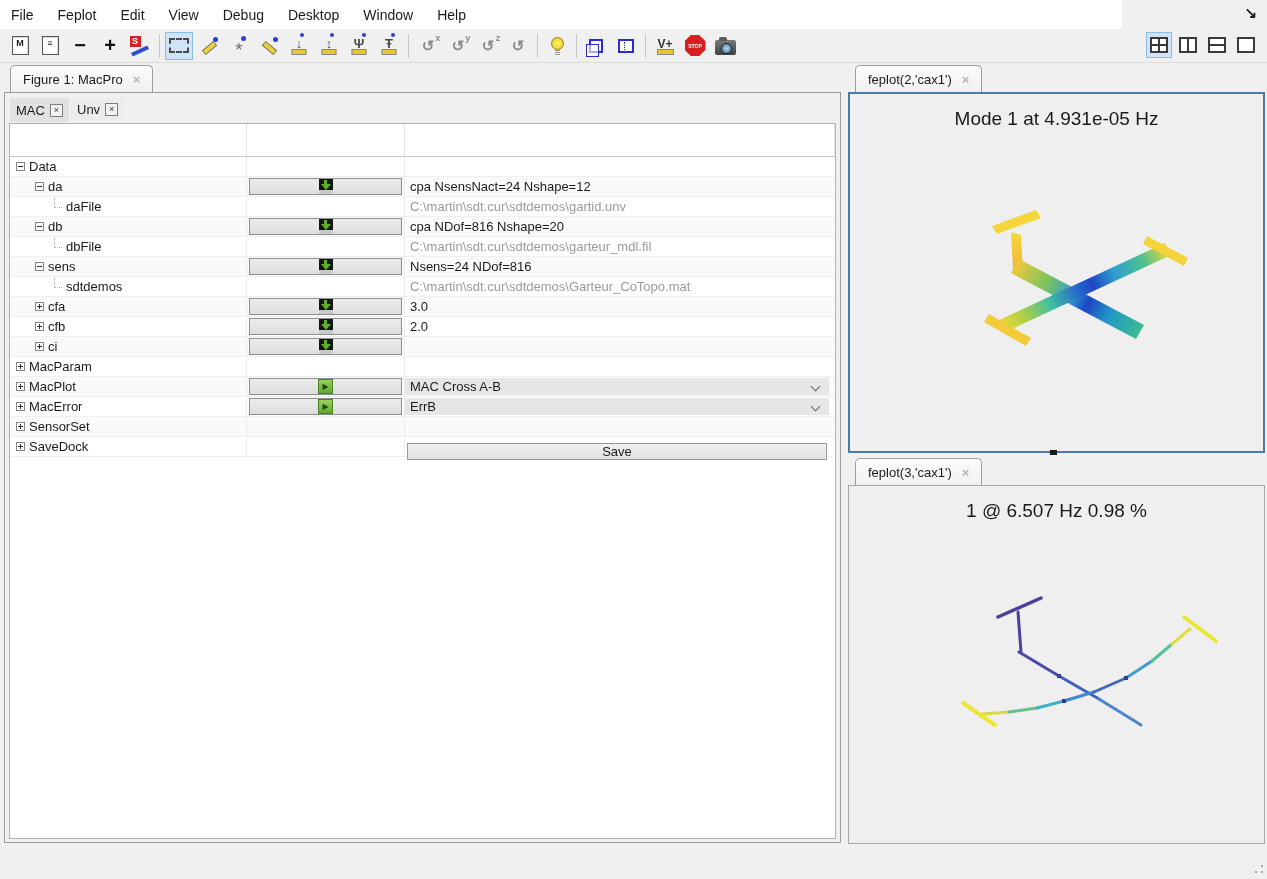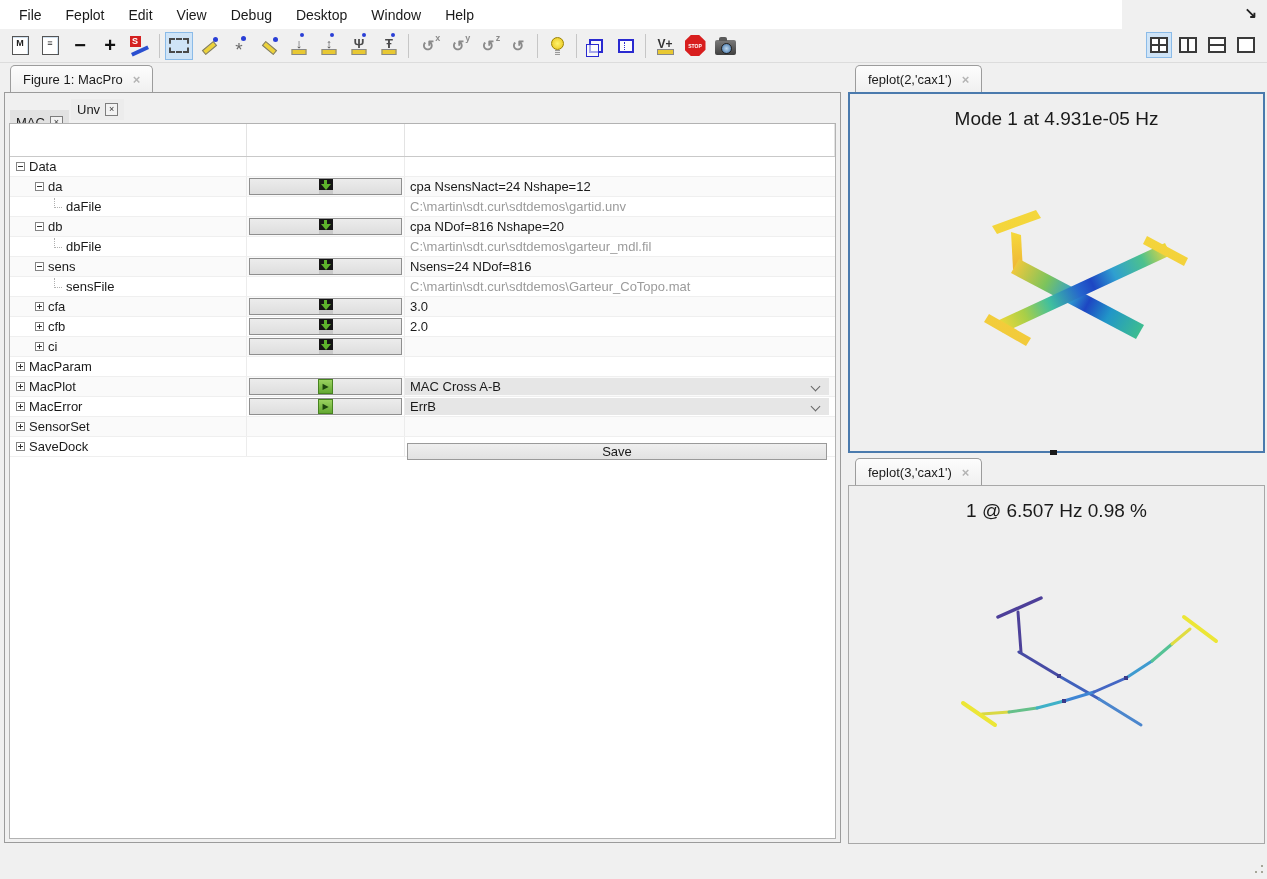--- a/index.html
+++ b/index.html
@@ -1,21 +1,21 @@
 <!DOCTYPE html>
 <html><head>
 <meta charset="utf-8">
 <style>
   * { margin:0; padding:0; box-sizing:border-box; }
   html,body { width:1267px; height:879px; overflow:hidden; }
   body { font-family:"Liberation Sans", sans-serif; background:#f0f0f0; position:relative; color:#1a1a1a; }
 
   
   .menubar { position:absolute; left:0; top:0; width:1122px; height:29px; background:#ffffff;
-             display:flex; align-items:center; padding-left:8px; gap:2px; }
+             display:flex; align-items:center; gap:2px; }
   .mitem { font-size:14px; padding:4px 11px; cursor:default; }
   .undock { position:absolute; right:10px; top:4px; font-size:15px; font-weight:bold; color:#222; }
 
   
   .toolbar { position:absolute; left:0; top:29px; width:1267px; height:34px; background:#f0f0f0;
              border-bottom:1px solid #dcdcdc; display:flex; align-items:center; padding-left:5px; }
   .tsep { width:1px; height:24px; background:#c6c6c6; margin:0 4px; }
   .tbtn { width:28px; height:28px; display:flex; align-items:center; justify-content:center;
           margin:0 1px; position:relative; border:1px solid transparent; }
   .tbtn.active { background:#cfe4f7; border:1px solid #8bbbe8; }
@@ -72,21 +72,21 @@
 
   
   .dtab { position:absolute; height:27px; background:linear-gradient(#fdfdfd,#f0f0f0); border:1px solid #9c9c9c; border-bottom:none;
           border-radius:5px 5px 0 0; display:flex; align-items:center; padding:8px 12px; gap:10px; font-size:13px; z-index:3; }
   .dtab .x { color:#b4b4b4; font-size:13px; font-weight:bold; }
 
   
   .lpanel { position:absolute; left:4px; top:92px; width:837px; height:751px; border:1px solid #9b9b9b; background:#f0f0f0; }
   .subtabs { position:absolute; left:0; top:0; width:100%; height:29px; }
   .stab { position:absolute; display:flex; align-items:center; gap:5px; font-size:13px; padding:0 6px; }
-  .stab.sel { left:5px; top:17px; height:24px; background:#e2e2e2; }
+  .stab.sel { left:5px; top:5px; height:24px; background:#e2e2e2; }
   .stab.uns { left:66px; top:6px; height:21px; background:#ececec; }
   .stab .cx { width:13px; height:13px; border:1px solid #7d7d7d; background:#f2f2f2; font-size:9px; line-height:11px;
               text-align:center; color:#333; }
 
   .ttable { position:absolute; left:4px; top:30px; right:4px; bottom:3px; background:#fff; border:1px solid #b2b2b2; overflow:hidden; }
   .thead { display:flex; height:33px; border-bottom:1px solid #c9c9c9; background:#fff; }
   .thead .hc { border-right:1px solid #e3e3e3; }
   .trow { display:flex; height:20px; align-items:center; }
   .trow.alt { background:#fafafa; }
   .trow { border-bottom:1px solid #efefef; }
@@ -331,21 +331,21 @@
             </div>
           </div>
           <div class="c3">
             <span class="val">Nsens=24 NDof=816</span>
           </div>
         </div>
         <div class="trow">
           <div class="c1">
             <span style="width: 44px; flex: 0 0 auto;"></span>
             <span class="leafmark"></span>
-            <span class="tlabel">sensFile</span>
+            <span class="tlabel">sdtdemos</span>
           </div>
           <div class="c2"></div>
           <div class="c3">
             <span class="val path">C:\martin\sdt.cur\sdtdemos\Garteur_CoTopo.mat</span>
           </div>
         </div>
         <div class="trow alt">
           <div class="c1">
             <span style="width: 25px; flex: 0 0 auto;"></span>
             <span class="exp plus"></span>

